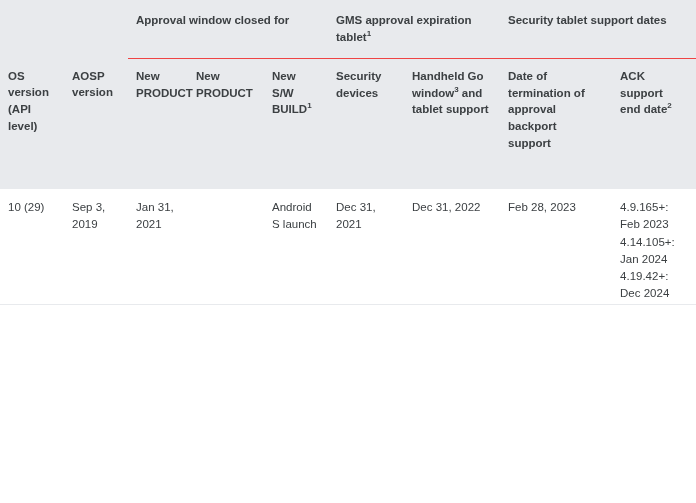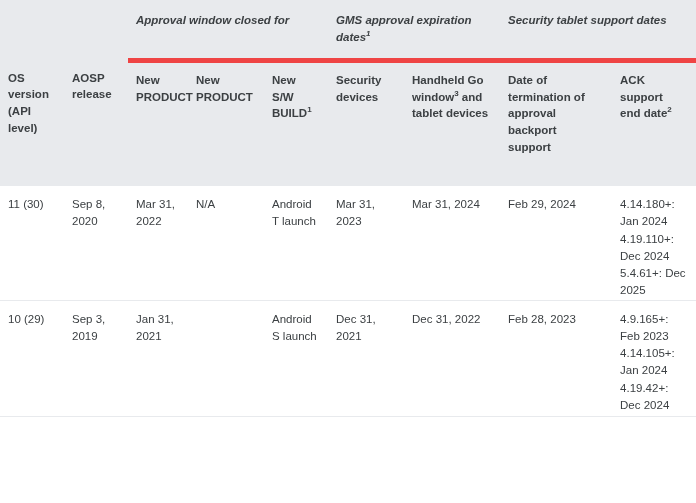--- a/index.html
+++ b/index.html
@@ -45,27 +45,26 @@
 
   thead tr.group-row th {
     height: 46px;
     padding: 12px 10px 0 8px;
     font-size: 11.5px;
   }
   thead tr.group-row th.g-blank {
     padding: 0;
   }
   thead tr.group-row th.g-label {
-    border-bottom: 5px solid #ef4444;
-    font-style: italic;
+    border-bottom: 1px solid #ef4444;
   }
 
   thead tr.col-row th {
     height: 112px;
-    padding: 9px 10px 2px 8px;
+    padding: 9px 10px 9px 8px;
     font-size: 11.5px;
   }
 
   sup {
     font-size: 8px;
     vertical-align: super;
     line-height: 0;
   }
 
   
@@ -112,72 +111,59 @@
         <col class="c-ack">
     </colgroup>
 
     <thead>
       <tr class="group-row">
         <th class="g-blank" colspan="2"></th>
         <th class="g-label" colspan="3">
           <span>Approval window closed for</span>
         </th>
         <th class="g-label" colspan="2">
-          <span>GMS approval expiration dates</span><sup>1</sup>
+          <span>GMS approval expiration tablet</span><sup>1</sup>
         </th>
         <th class="g-label" colspan="2">
           <span>Security tablet support dates</span>
         </th>
       </tr>
 
       <tr class="col-row">
         <th>
           <span>OS version (API level)</span>
         </th>
         <th>
-          <span>AOSP release</span>
+          <span>AOSP version</span>
         </th>
         <th>
           <span>New PRODUCT</span>
         </th>
         <th>
           <span>New PRODUCT</span>
         </th>
         <th>
           <span>New S/W BUILD</span><sup>1</sup>
         </th>
         <th>
           <span>Security devices</span>
         </th>
         <th>
-          <span>Handheld Go window</span><sup>3</sup><span> and tablet devices</span>
+          <span>Handheld Go window</span><sup>3</sup><span> and tablet support</span>
         </th>
         <th>
           <span>Date of termination of approval backport support</span>
         </th>
         <th>
           <span>ACK support end date</span><sup>2</sup>
         </th>
       </tr>
     </thead>
 
     <tbody>
-      <tr class="r2">
-        <td>11 (30)</td>
-        <td>Sep 8, 2020</td>
-        <td>Mar 31, 2022</td>
-        <td>N/A</td>
-        <td>Android T launch</td>
-        <td>Mar 31, 2023</td>
-        <td>Mar 31, 2024</td>
-        <td>Feb 29, 2024</td>
-        <td class="multiline">4.14.180+: Jan 2024
-4.19.110+: Dec 2024
-5.4.61+: Dec 2025</td>
-      </tr>
       <tr class="r3">
         <td>10 (29)</td>
         <td>Sep 3, 2019</td>
         <td>Jan 31, 2021</td>
         <td></td>
         <td>Android S launch</td>
         <td>Dec 31, 2021</td>
         <td>Dec 31, 2022</td>
         <td>Feb 28, 2023</td>
         <td class="multiline">4.9.165+: Feb 2023

